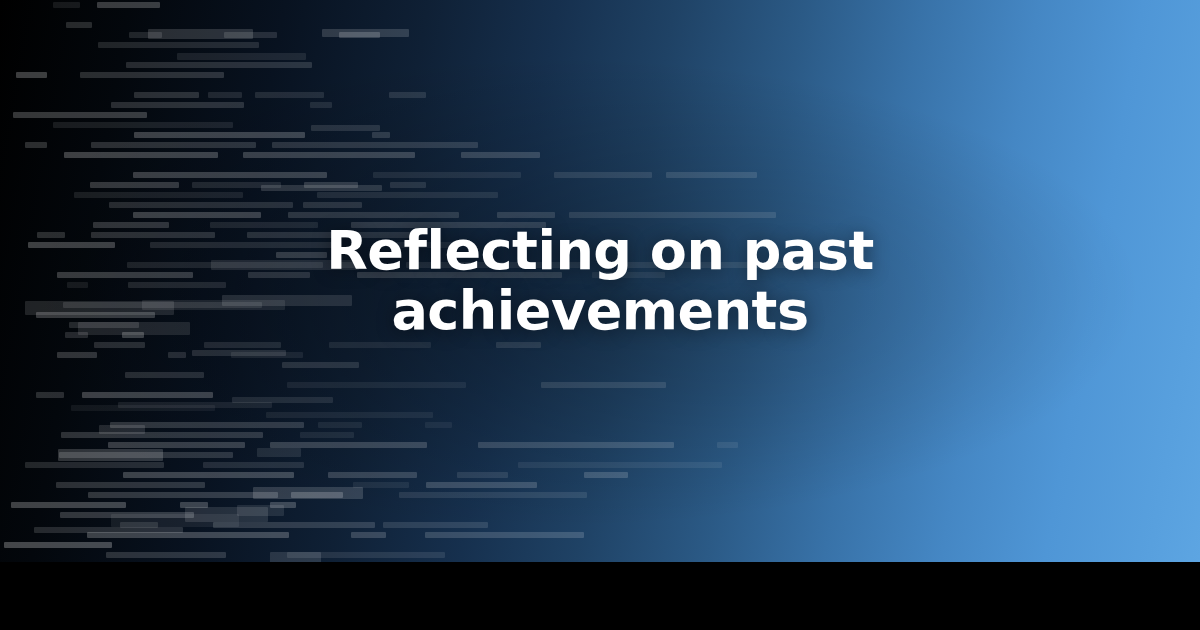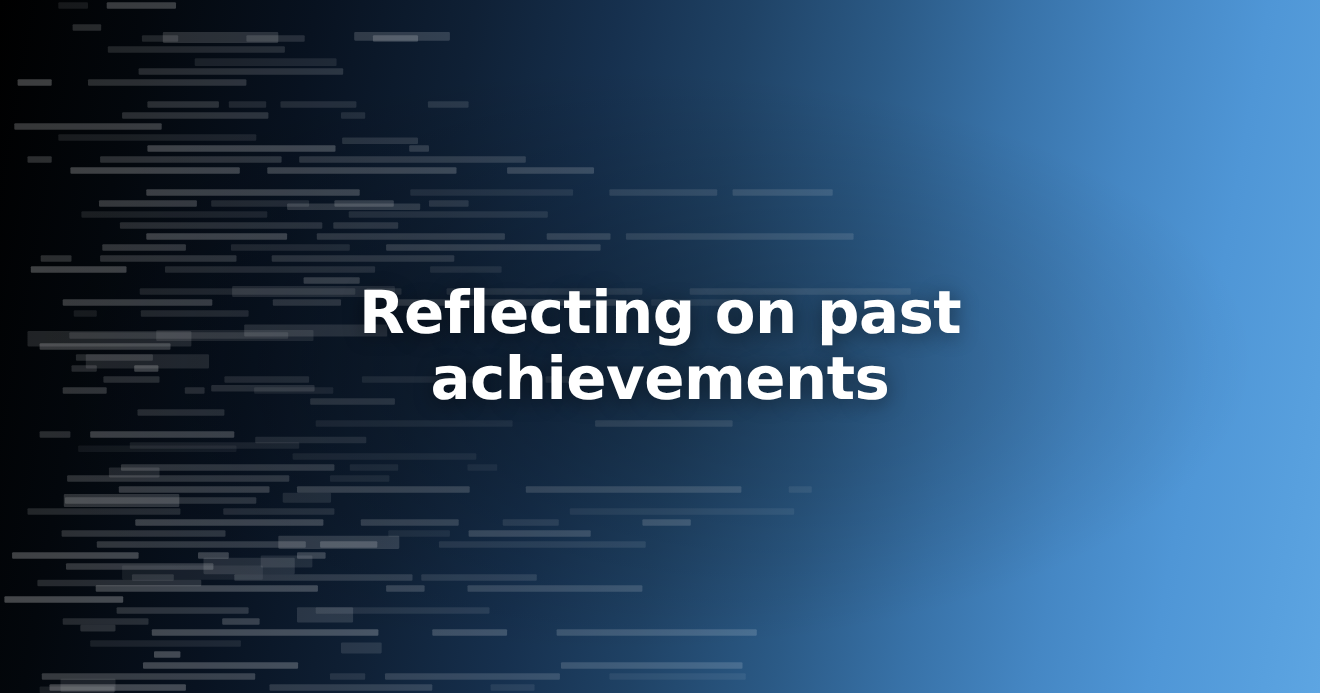--- a/index.html
+++ b/index.html
@@ -9,23 +9,23 @@
   }
   body {
     width: 1200px;
     height: 630px;
     overflow: hidden;
     font-family: "DejaVu Sans", sans-serif;
   }
   #hero {
     position: relative;
     width: 1200px;
-    height: 630px;
+    height: 562px;
     overflow: hidden;
-    background: #737373;
+    background: #d946ef;
   }
   #gradient2 {
     position: absolute;
     inset: 0;
     background: linear-gradient(100deg,
         #000000 0%,
         #03070c 10%,
         #081220 22%,
         #0f2035 33%,
         #16304e 43%,

